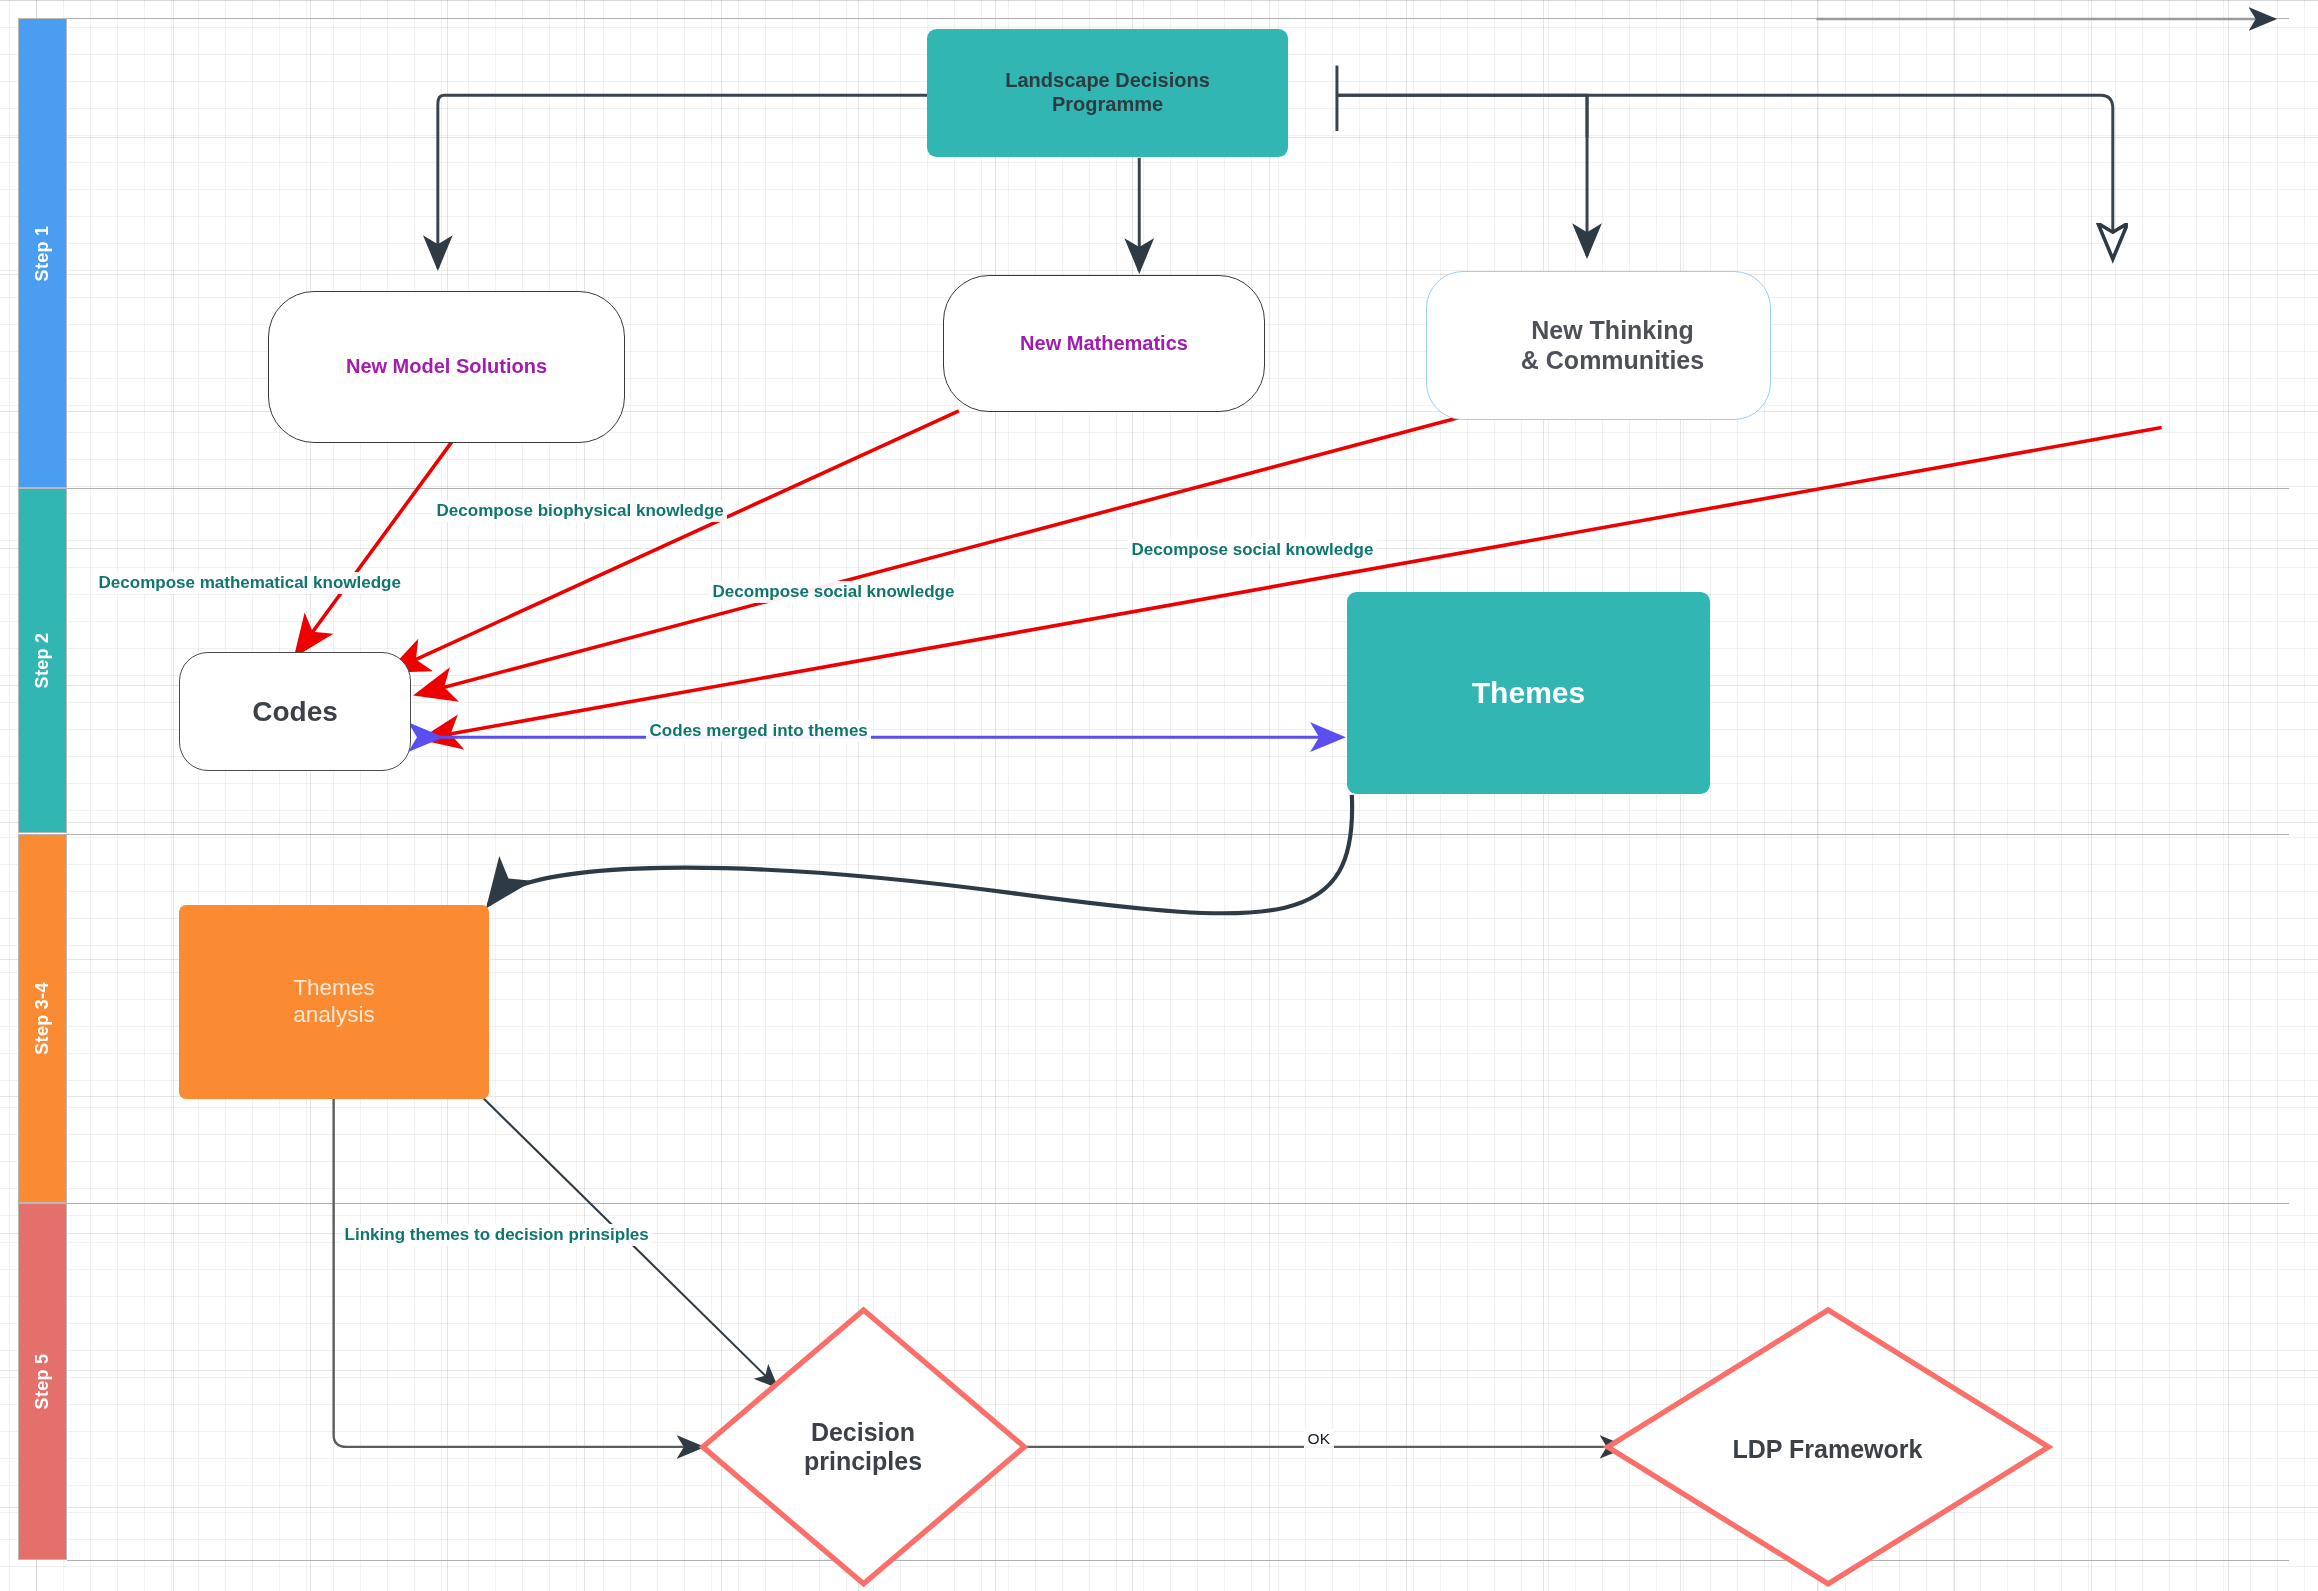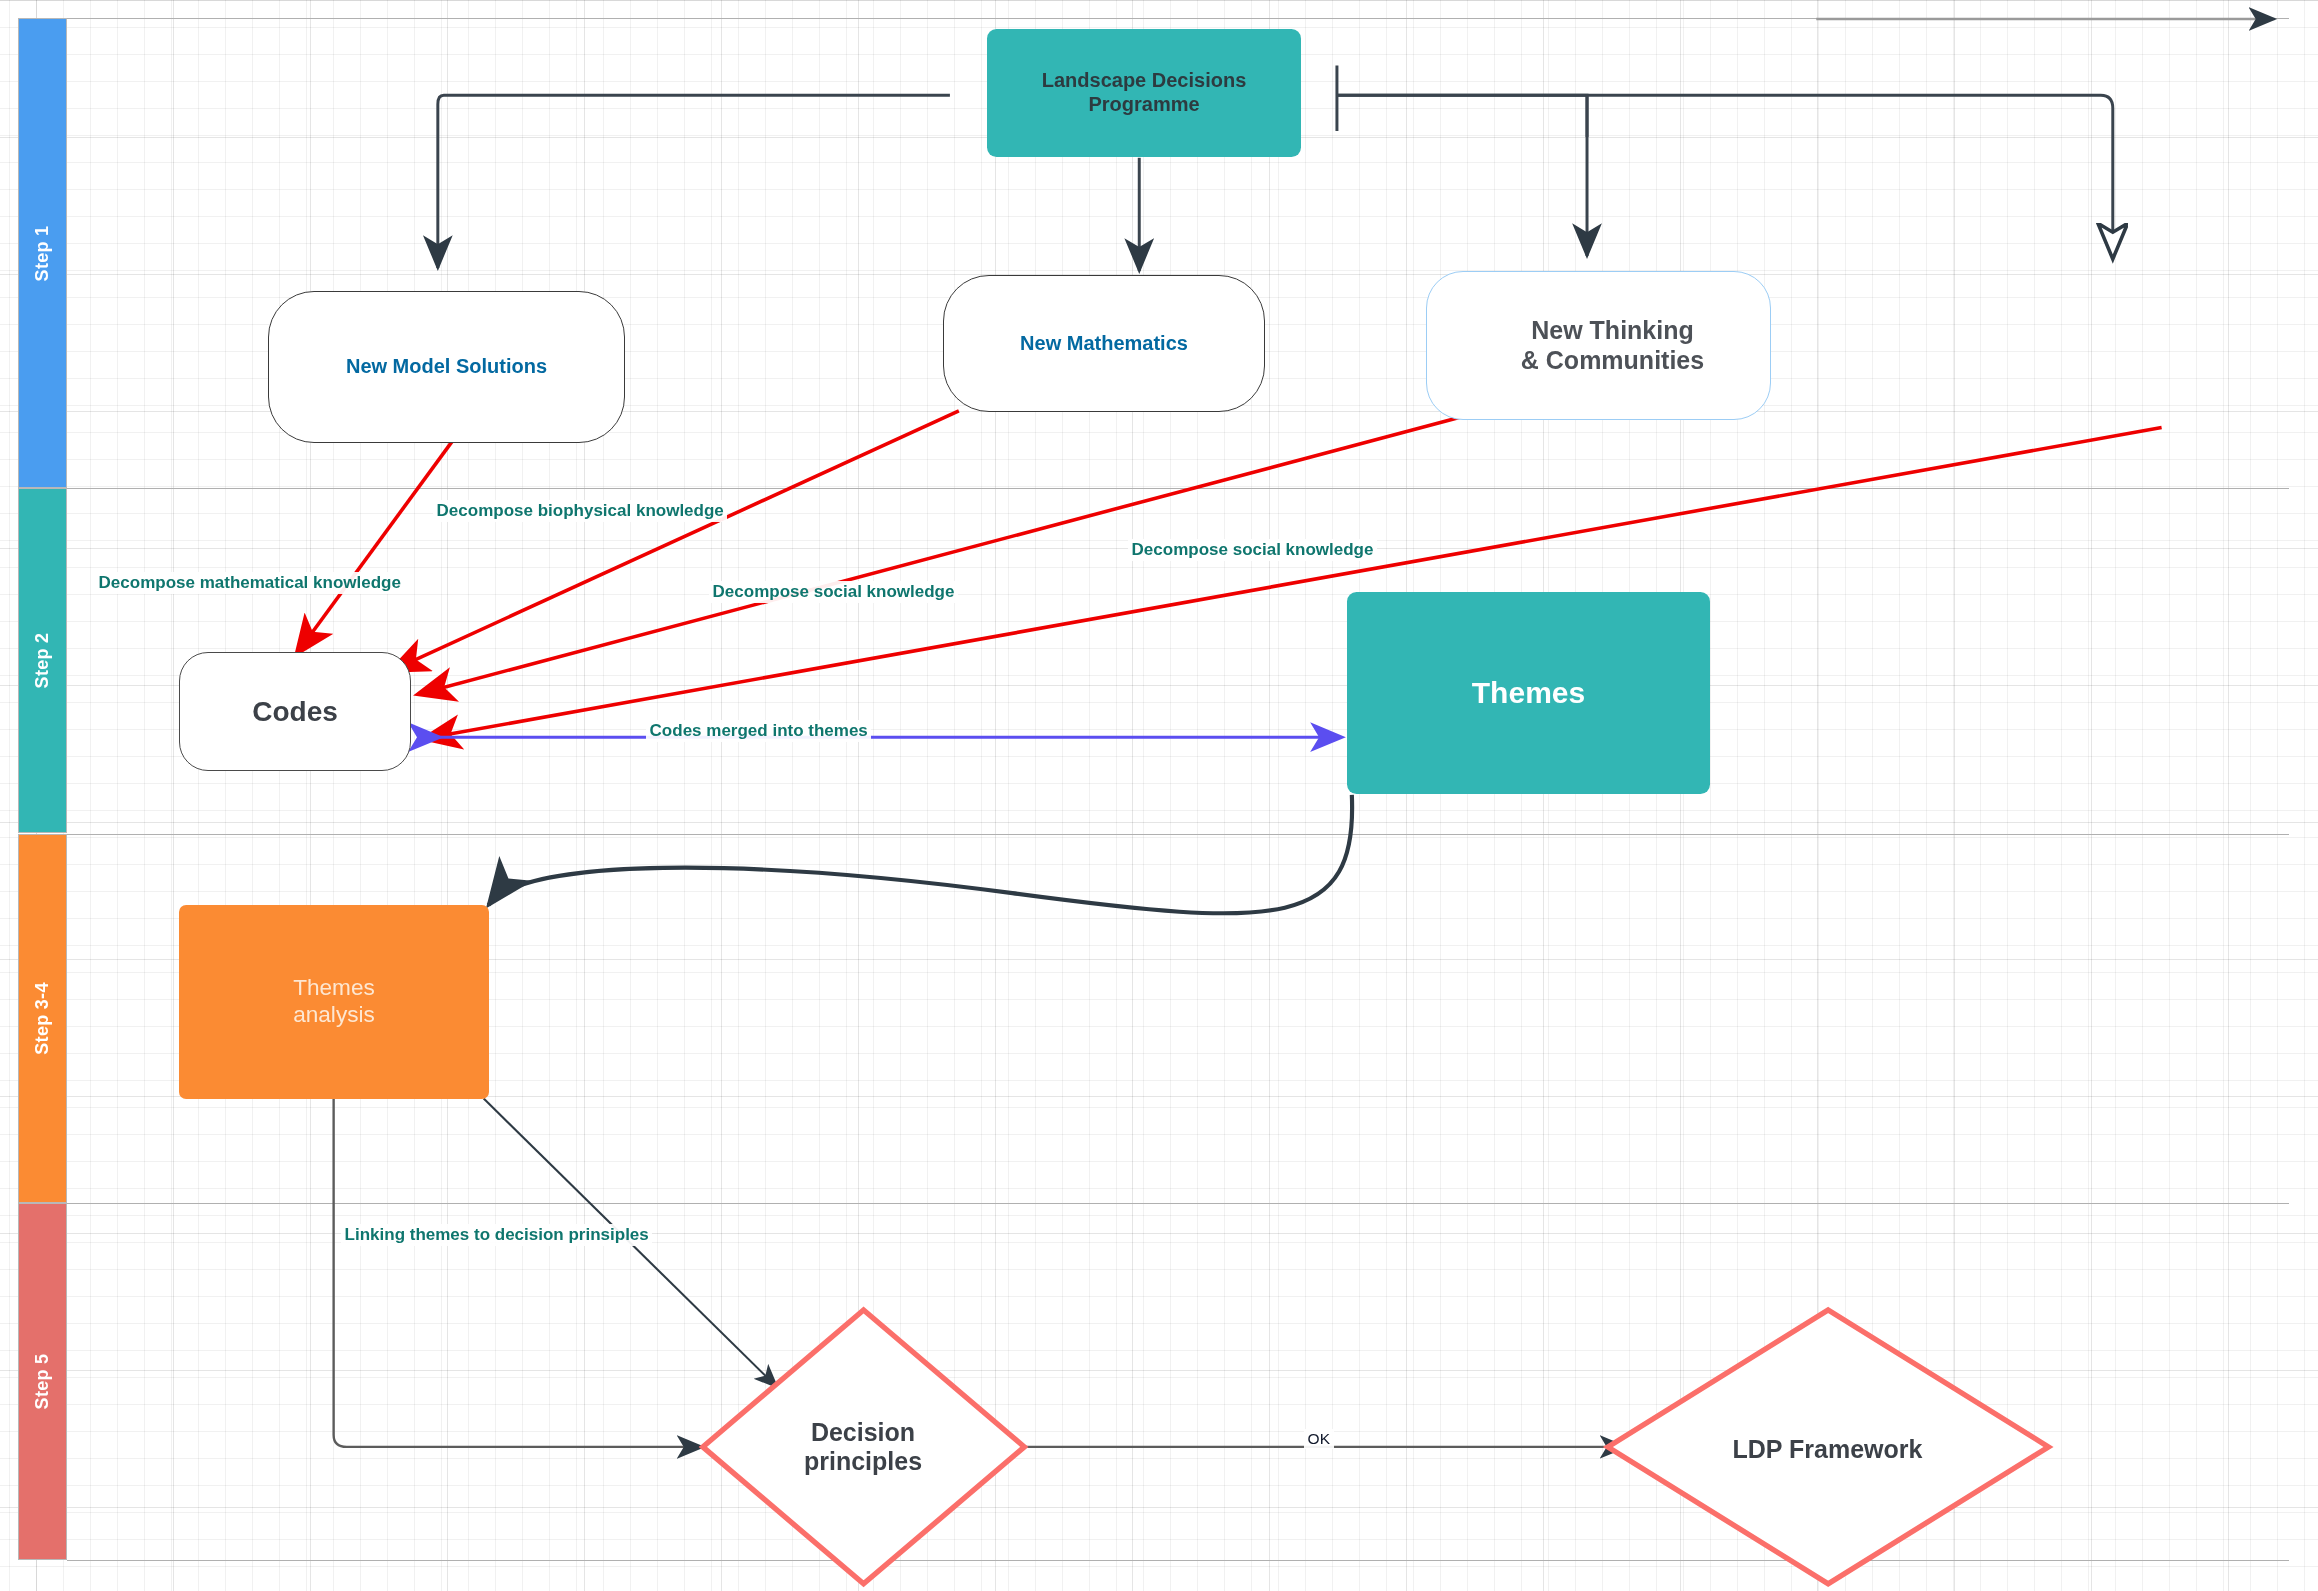--- a/index.html
+++ b/index.html
@@ -20,21 +20,21 @@
     background-position:36px 0,0 0,36px 0,0 0;
   }
   .lane{position:absolute;left:18px;width:49px;display:flex;align-items:center;justify-content:center;
         border:1.2px solid #b8b8b8;box-sizing:border-box;}
   .lane span{transform:rotate(-90deg);white-space:nowrap;color:#ffffff;font-weight:bold;font-size:18px;letter-spacing:0.3px;}
   .lane-body{position:absolute;left:67px;right:30px;border-top:1.2px solid #b0b0b0;height:0;}
   svg.layer{position:absolute;inset:0;width:2319px;height:1591px;overflow:visible;}
   .node{position:absolute;box-sizing:border-box;display:flex;align-items:center;justify-content:center;text-align:center;}
   .node .lbl{white-space:pre-line;line-height:1.18;}
   .n-stadium{background:#ffffff;border:1.2px solid #3a3a3a;border-radius:46px;}
-  .n-stadium .lbl{color:#0369a1;font-weight:bold;font-size:20px;}
+  .n-stadium .lbl{color:#a21caf;font-weight:bold;font-size:20px;}
   .n-blue{background:#ffffff;border:1.2px solid #9ccdf5;border-radius:37px;}
   .n-blue .lbl{color:#4d5157;font-weight:bold;font-size:25px;}
   .n-teal{background:#32b6b4;border-radius:9.5px;}
   .n-teal .lbl{color:#2d3b40;font-weight:bold;font-size:20px;}
   .n-teal.big .lbl{color:#ffffff;font-weight:bold;font-size:30px;}
   .n-orange{background:#fb8b33;border-radius:7.1px;}
   .n-orange .lbl{color:#fde7d2;font-weight:normal;font-size:22.6px;}
   .n-codes{background:#ffffff;border:1.2px solid #4a4a4a;border-radius:29px;}
   .n-codes .lbl{color:#3c4148;font-weight:bold;font-size:28px;}
   .edge-label{position:absolute;color:#0f766e;font-weight:bold;font-size:17px;white-space:nowrap;
@@ -116,21 +116,21 @@
     <path d="M812,1845 L1305,2330" stroke="#2e3a44" stroke-width="3.5" fill="none" marker-end="url(#ah-dark)"></path>
 
     <path d="M560,1845 L560,2410 Q560,2430 582,2430 L1180,2430" stroke="#5c5c5c" stroke-width="4" fill="none" marker-end="url(#ah-dark)"></path>
 
     <path d="M1720,2430 L2730,2430" stroke="#5c5c5c" stroke-width="4" fill="none" marker-end="url(#ah-dark)"></path>
 
     <polygon points="1450,2200 1720,2430 1450,2660 1180,2430" fill="#ffffff" stroke="#fb6f6a" stroke-width="9"></polygon>
     <polygon points="3070,2200 3440,2430 3070,2660 2700,2430" fill="#ffffff" stroke="#fb6f6a" stroke-width="9"></polygon>
   </svg>
 
-  <div class="node n-teal" style="left:987px;top:29px;width:314px;height:128px;">
+  <div class="node n-teal" style="left:927px;top:29px;width:361px;height:128px;">
     <span class="lbl">Landscape Decisions
 Programme</span>
   </div>
 
   <div class="node n-stadium" style="left:268px;top:291px;width:357px;height:152px;">
     <span class="lbl">New Model Solutions</span>
   </div>
 
   <div class="node n-stadium" style="left:943px;top:275px;width:322px;height:137px;">
     <span class="lbl">New Mathematics</span>

